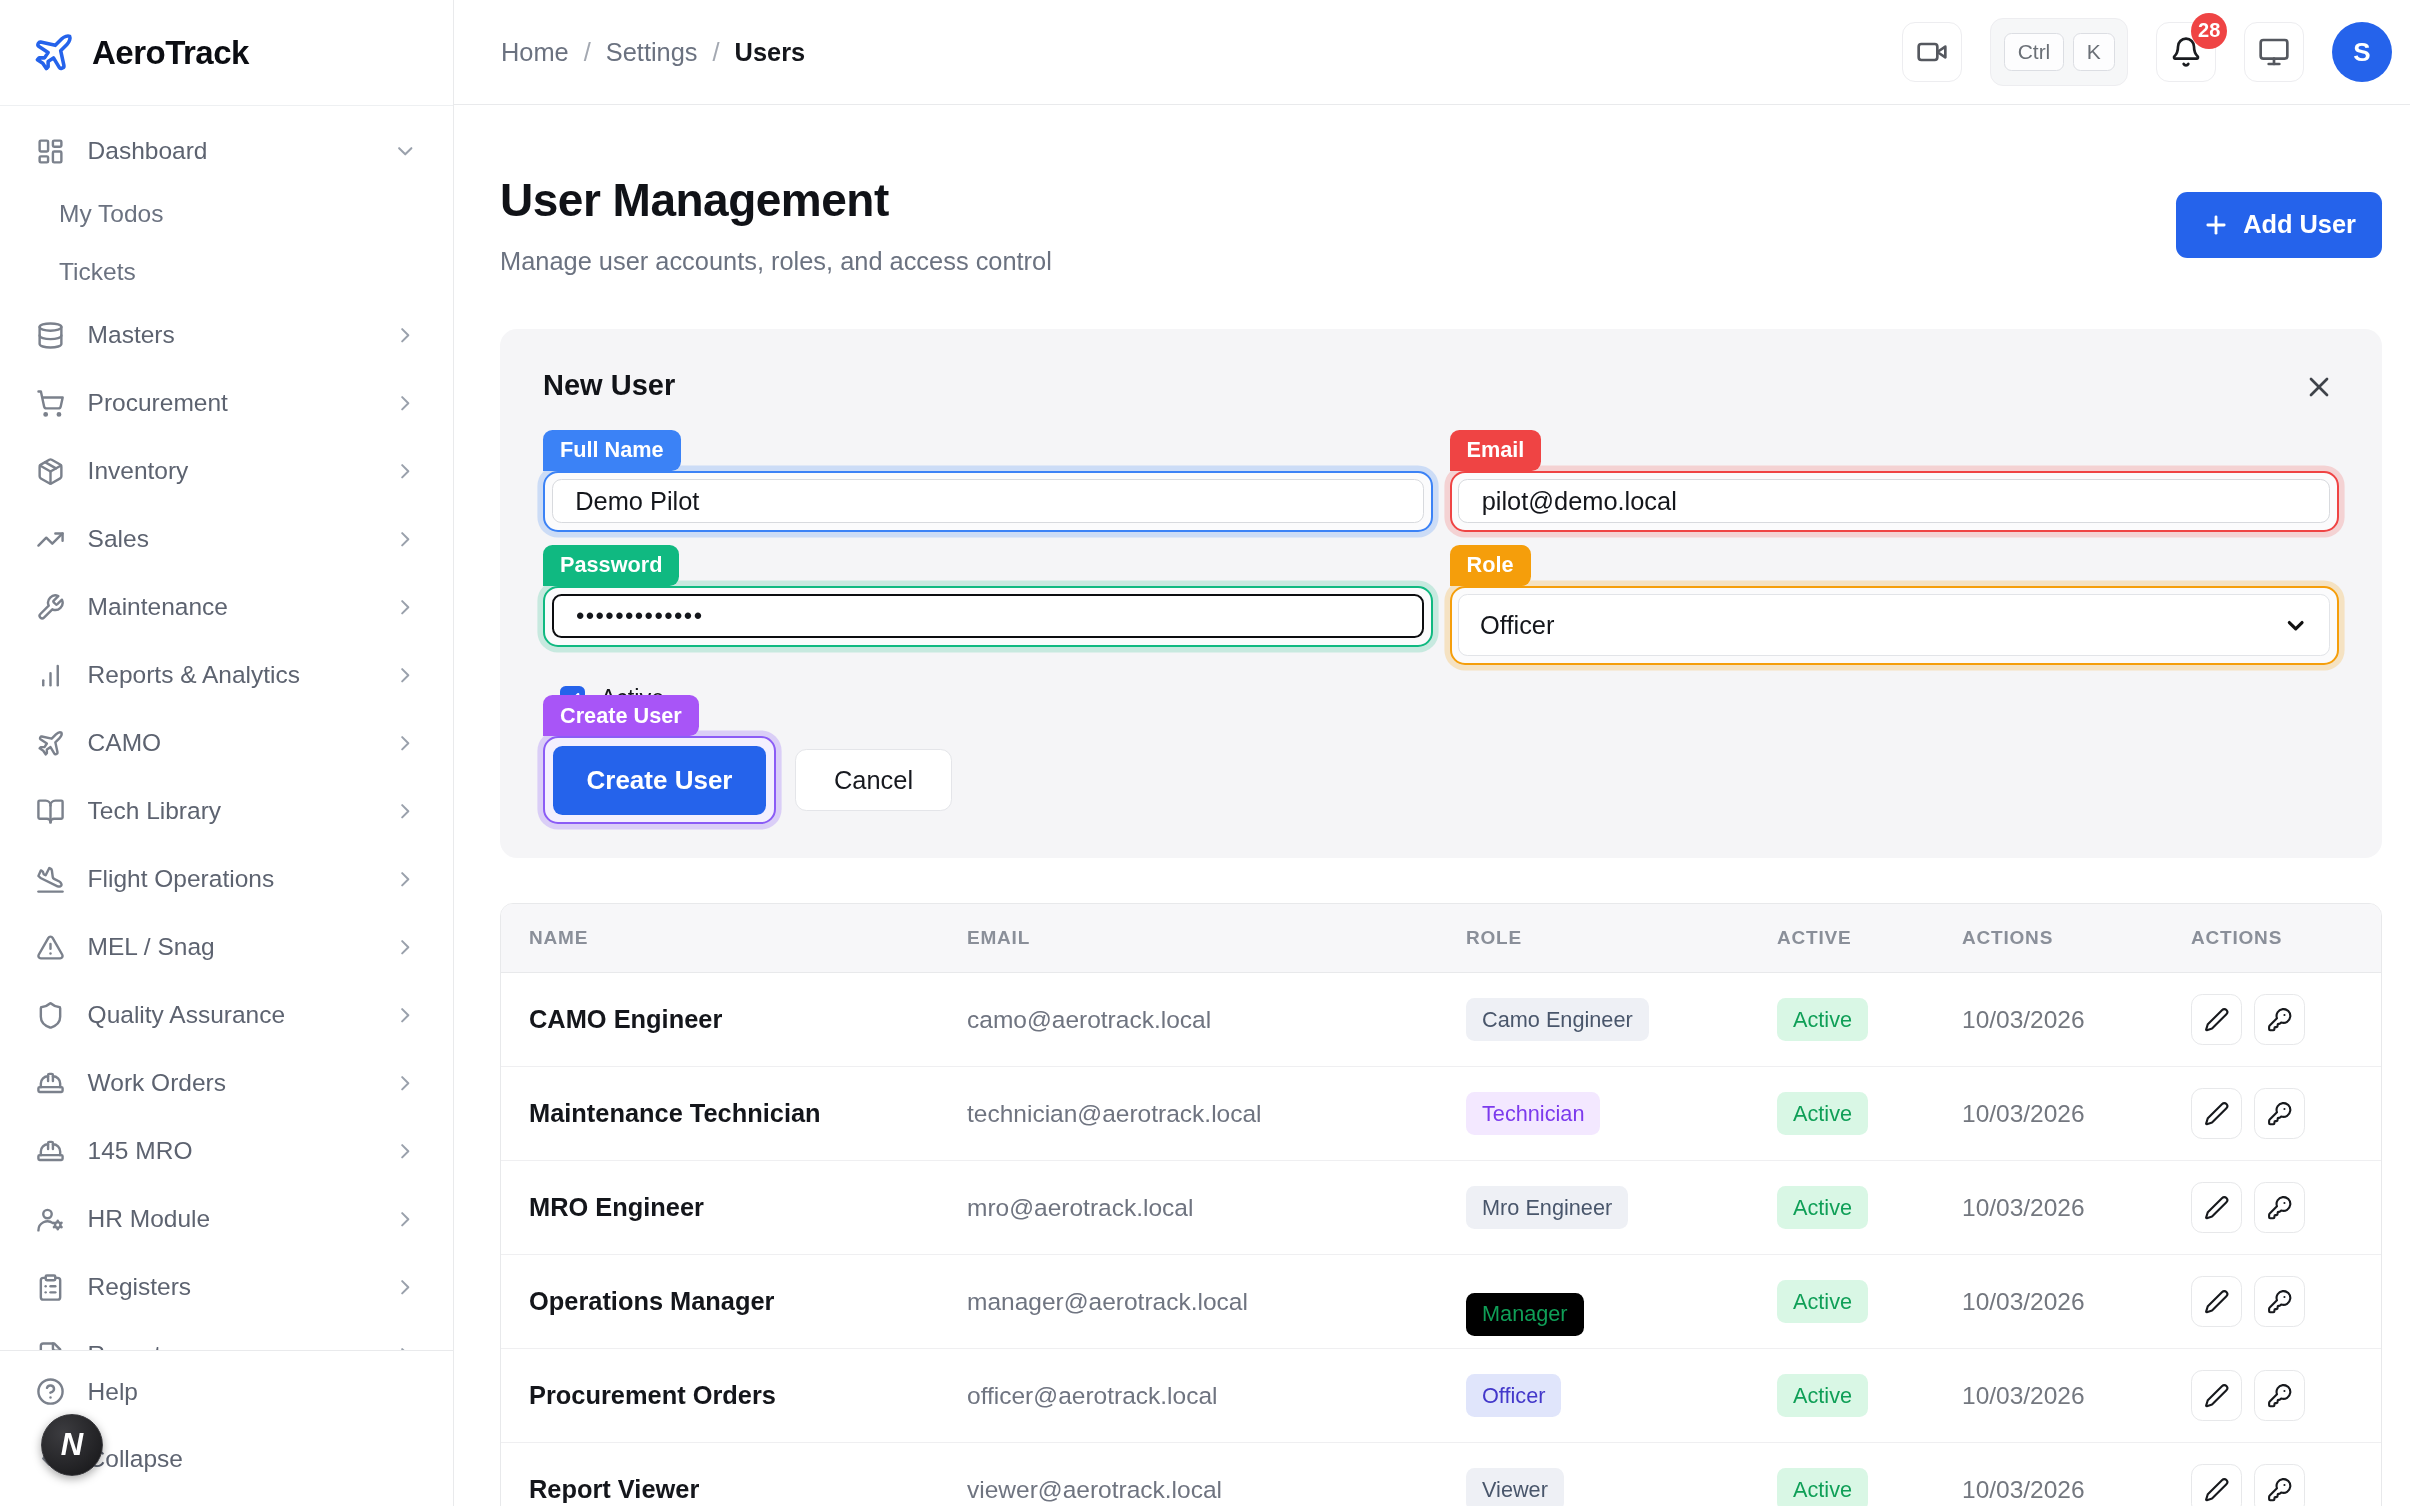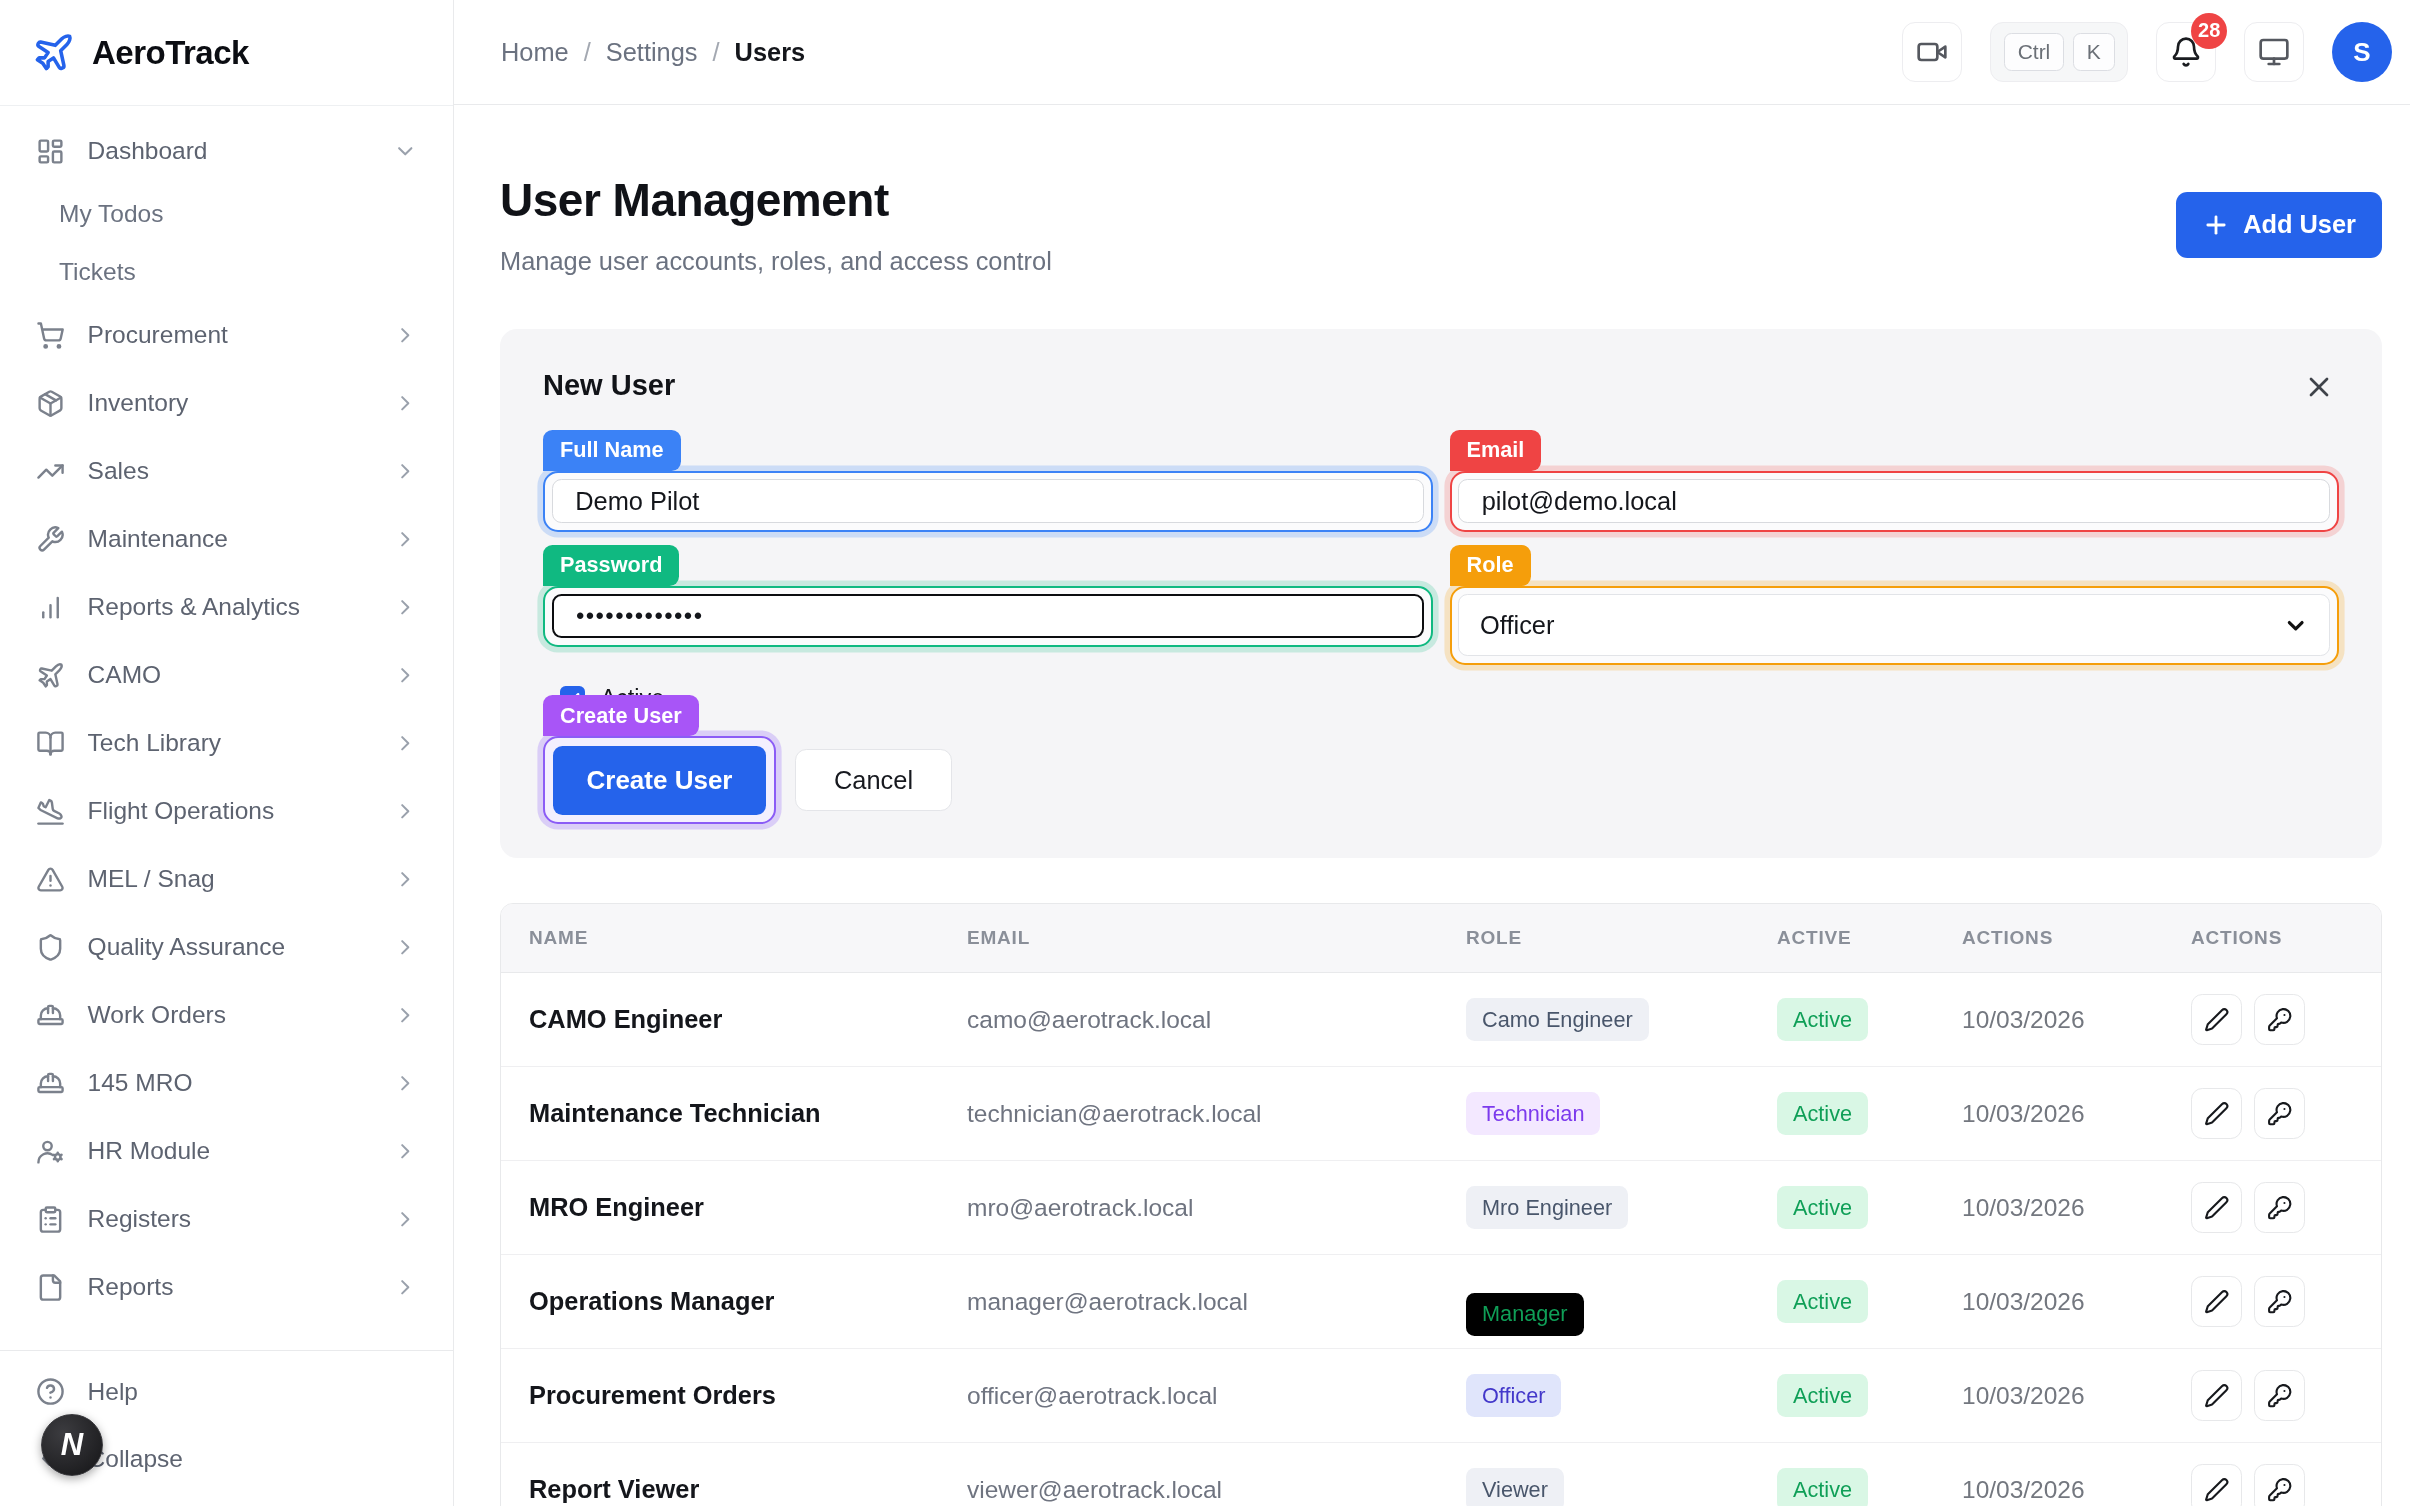--- a/index.html
+++ b/index.html
@@ -29,21 +29,21 @@
   
   .topbar{position:absolute;left:454px;top:0;right:0;height:105px;border-bottom:0.9px solid #e9eaec;display:flex;align-items:center;padding:0 19px 0 47px;background:#fff;box-sizing:border-box;}
   .breadcrumb{display:flex;align-items:center;gap:15px;font-size:25.4px;}
   .crumb{color:#6b7280;cursor:pointer;}
   .crumb-sep{color:#a3a8b1;}
   .crumb-current{color:#14161b;font-weight:700;}
   .topbar-right{margin-left:auto;display:flex;align-items:center;gap:28px;}
   .tb-btn{height:60px;min-width:60px;background:#fff;border:1.4px solid #ededf0;border-radius:13px;display:flex;align-items:center;justify-content:center;color:#55585f;position:relative;cursor:pointer;padding:8px;}
   .tb-btn .icon{width:32px;height:32px;}
   .bell-btn{color:#1a1c20;}
-  .kbd-group{height:60px;display:flex;align-items:center;gap:8.5px;background:#f6f7f8;border:1.4px solid #ededf0;border-radius:13px;padding:0 12.2px;cursor:pointer;box-sizing:border-box;}
+  .kbd-group{height:68px;display:flex;align-items:center;gap:8.5px;background:#f6f7f8;border:1.4px solid #ededf0;border-radius:13px;padding:0 12.2px;cursor:pointer;box-sizing:border-box;}
   .kbd{background:#fdfdfe;border:1.4px solid #dcdee3;border-radius:7.5px;padding:5.6px 13px;font-size:21px;color:#6b7077;}
   .badge-notif{position:absolute;top:-10.4px;right:-12.2px;min-width:36px;height:36px;border-radius:18px;background:#ef4444;color:#fff;font-size:20px;font-weight:700;display:flex;align-items:center;justify-content:center;padding:0 5.6px;box-sizing:border-box;}
   .avatar{width:60px;height:60px;border-radius:50%;background:#2563eb;color:#fff;display:flex;align-items:center;justify-content:center;font-size:26px;font-weight:700;cursor:pointer;}
 
   
   .content{position:absolute;left:454px;top:105px;right:0;bottom:0;padding:0 29px 0 46px;overflow:hidden;background:#fff;}
   .page-head{display:flex;align-items:center;justify-content:space-between;margin-top:68px;}
   .page-title{font-size:46px;font-weight:700;color:#101217;letter-spacing:-0.5px;}
   .page-sub{font-size:25.4px;color:#6b7280;margin-top:20px;}
   .btn-add{height:66px;padding:0 26px;background:#2563eb;border:none;border-radius:11.3px;color:#fff;font-size:25.4px;font-weight:600;display:flex;align-items:center;gap:13px;cursor:pointer;}
@@ -263,20 +263,30 @@
           <span class="nav-label">My Todos</span>
 
         </div>
 
         <div class="nav-item v-child">
 
           <span class="nav-label">Tickets</span>
 
         </div>
 
+        <div class="nav-item v-parent">
+          <svg class="icon nav-icon" viewBox="0 0 31 31" width="29" height="29">
+            <use href="#i-database"></use>
+          </svg>
+          <span class="nav-label">Masters</span>
+
+          <svg class="icon nav-chevron" viewBox="0 0 26 26" width="24.5" height="24.5">
+            <use href="#i-chev-right"></use>
+          </svg>
+        </div>
 
         <div class="nav-item v-parent">
           <svg class="icon nav-icon" viewBox="0 0 31 31" width="29" height="29">
             <use href="#i-cart"></use>
           </svg>
           <span class="nav-label">Procurement</span>
 
           <svg class="icon nav-chevron" viewBox="0 0 26 26" width="24.5" height="24.5">
             <use href="#i-chev-right"></use>
           </svg>

